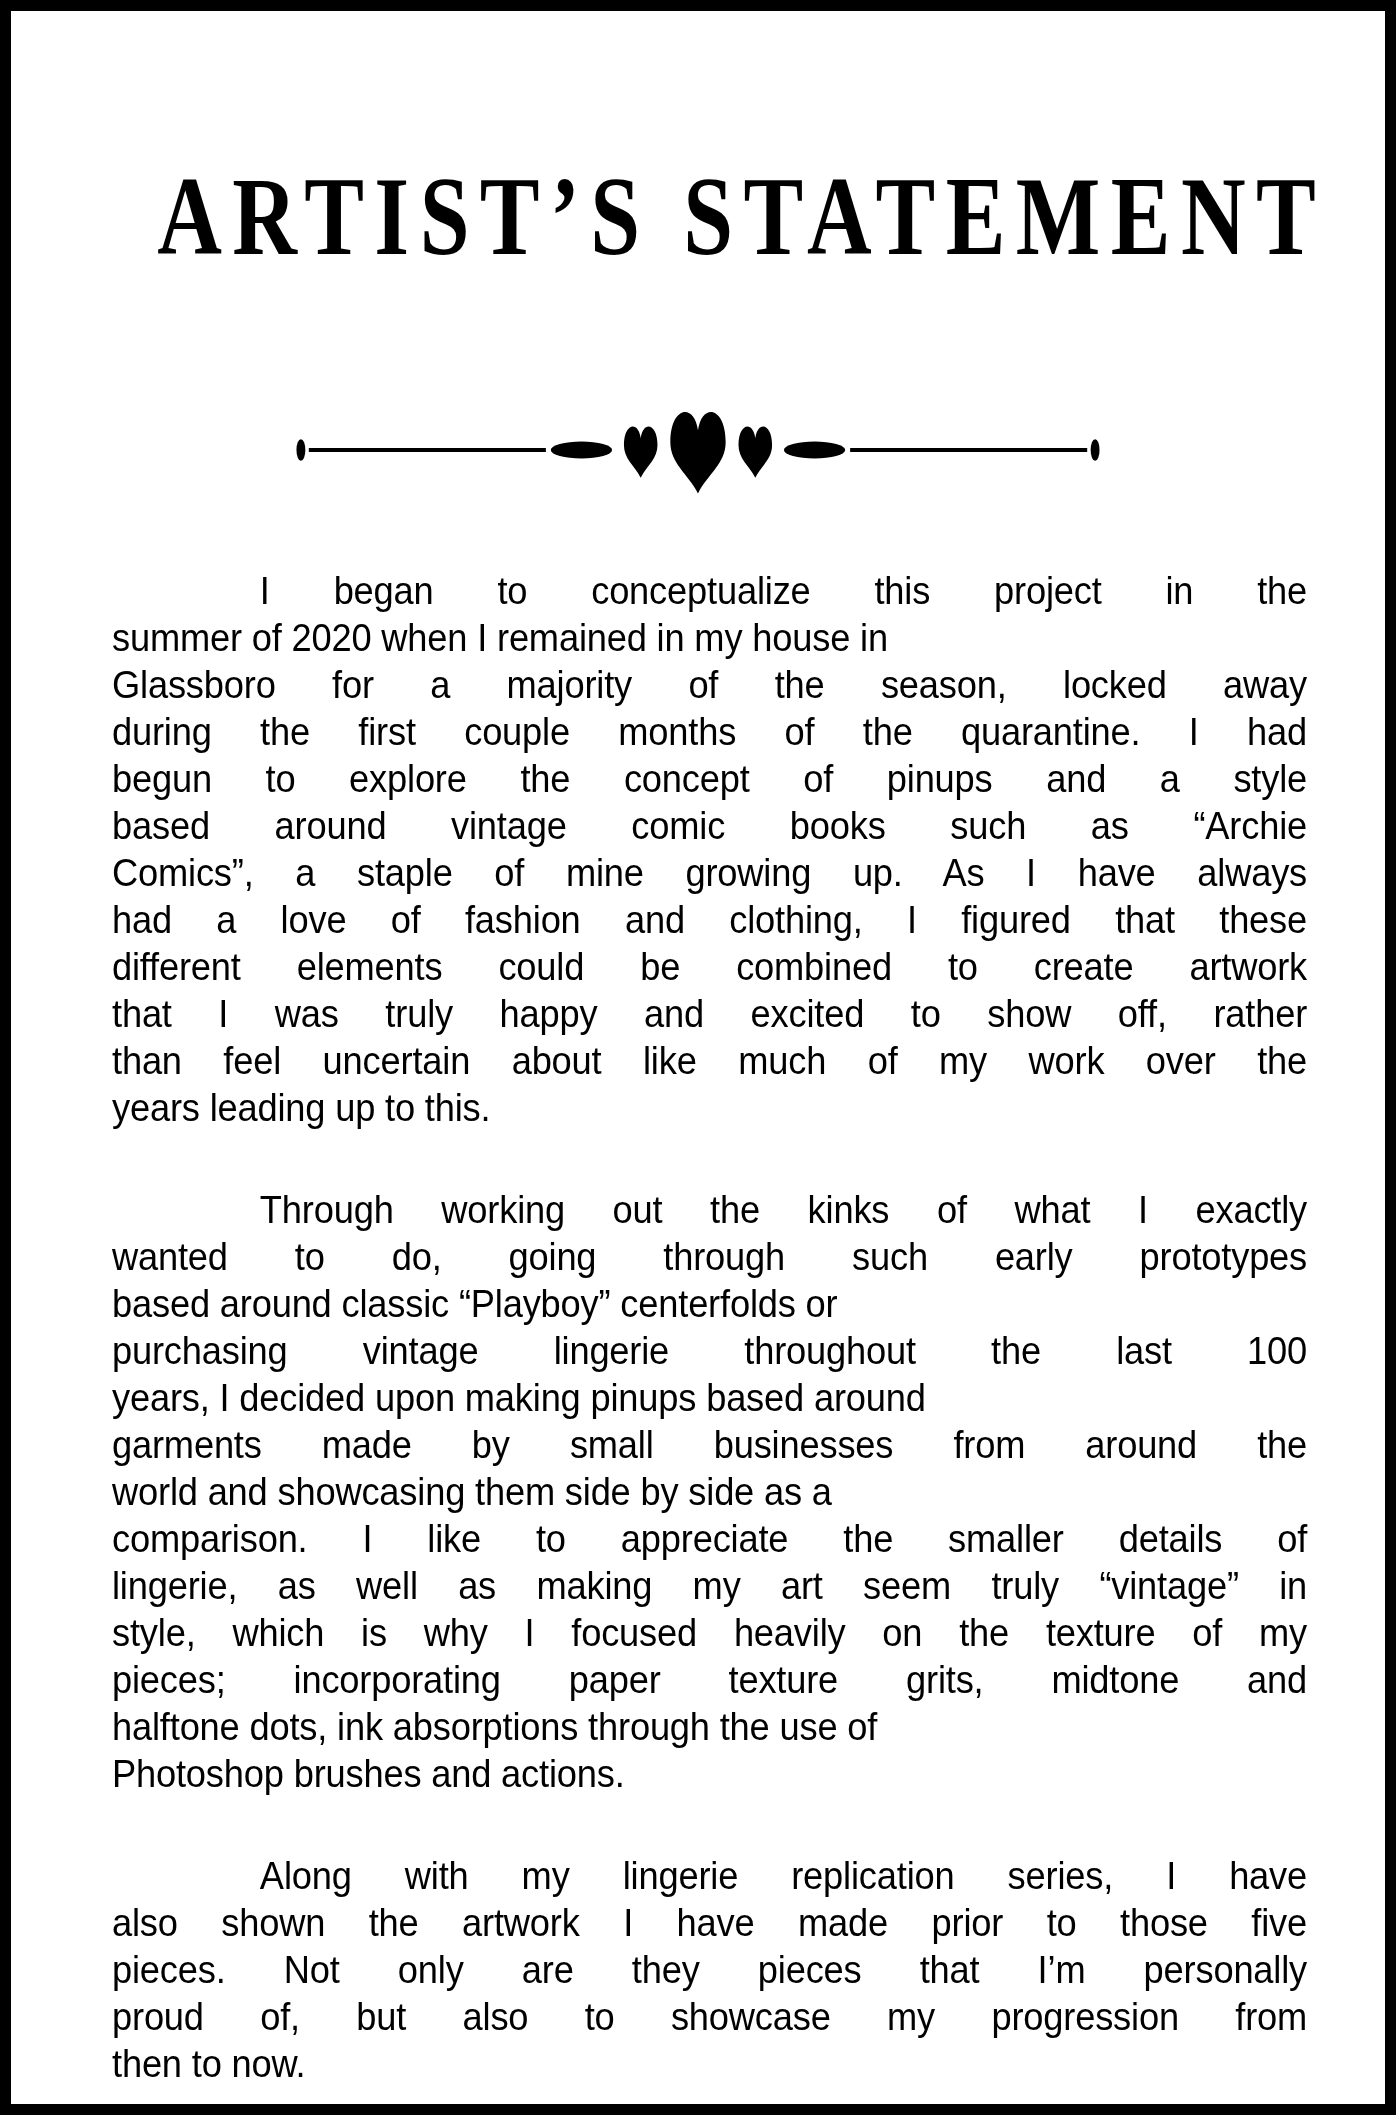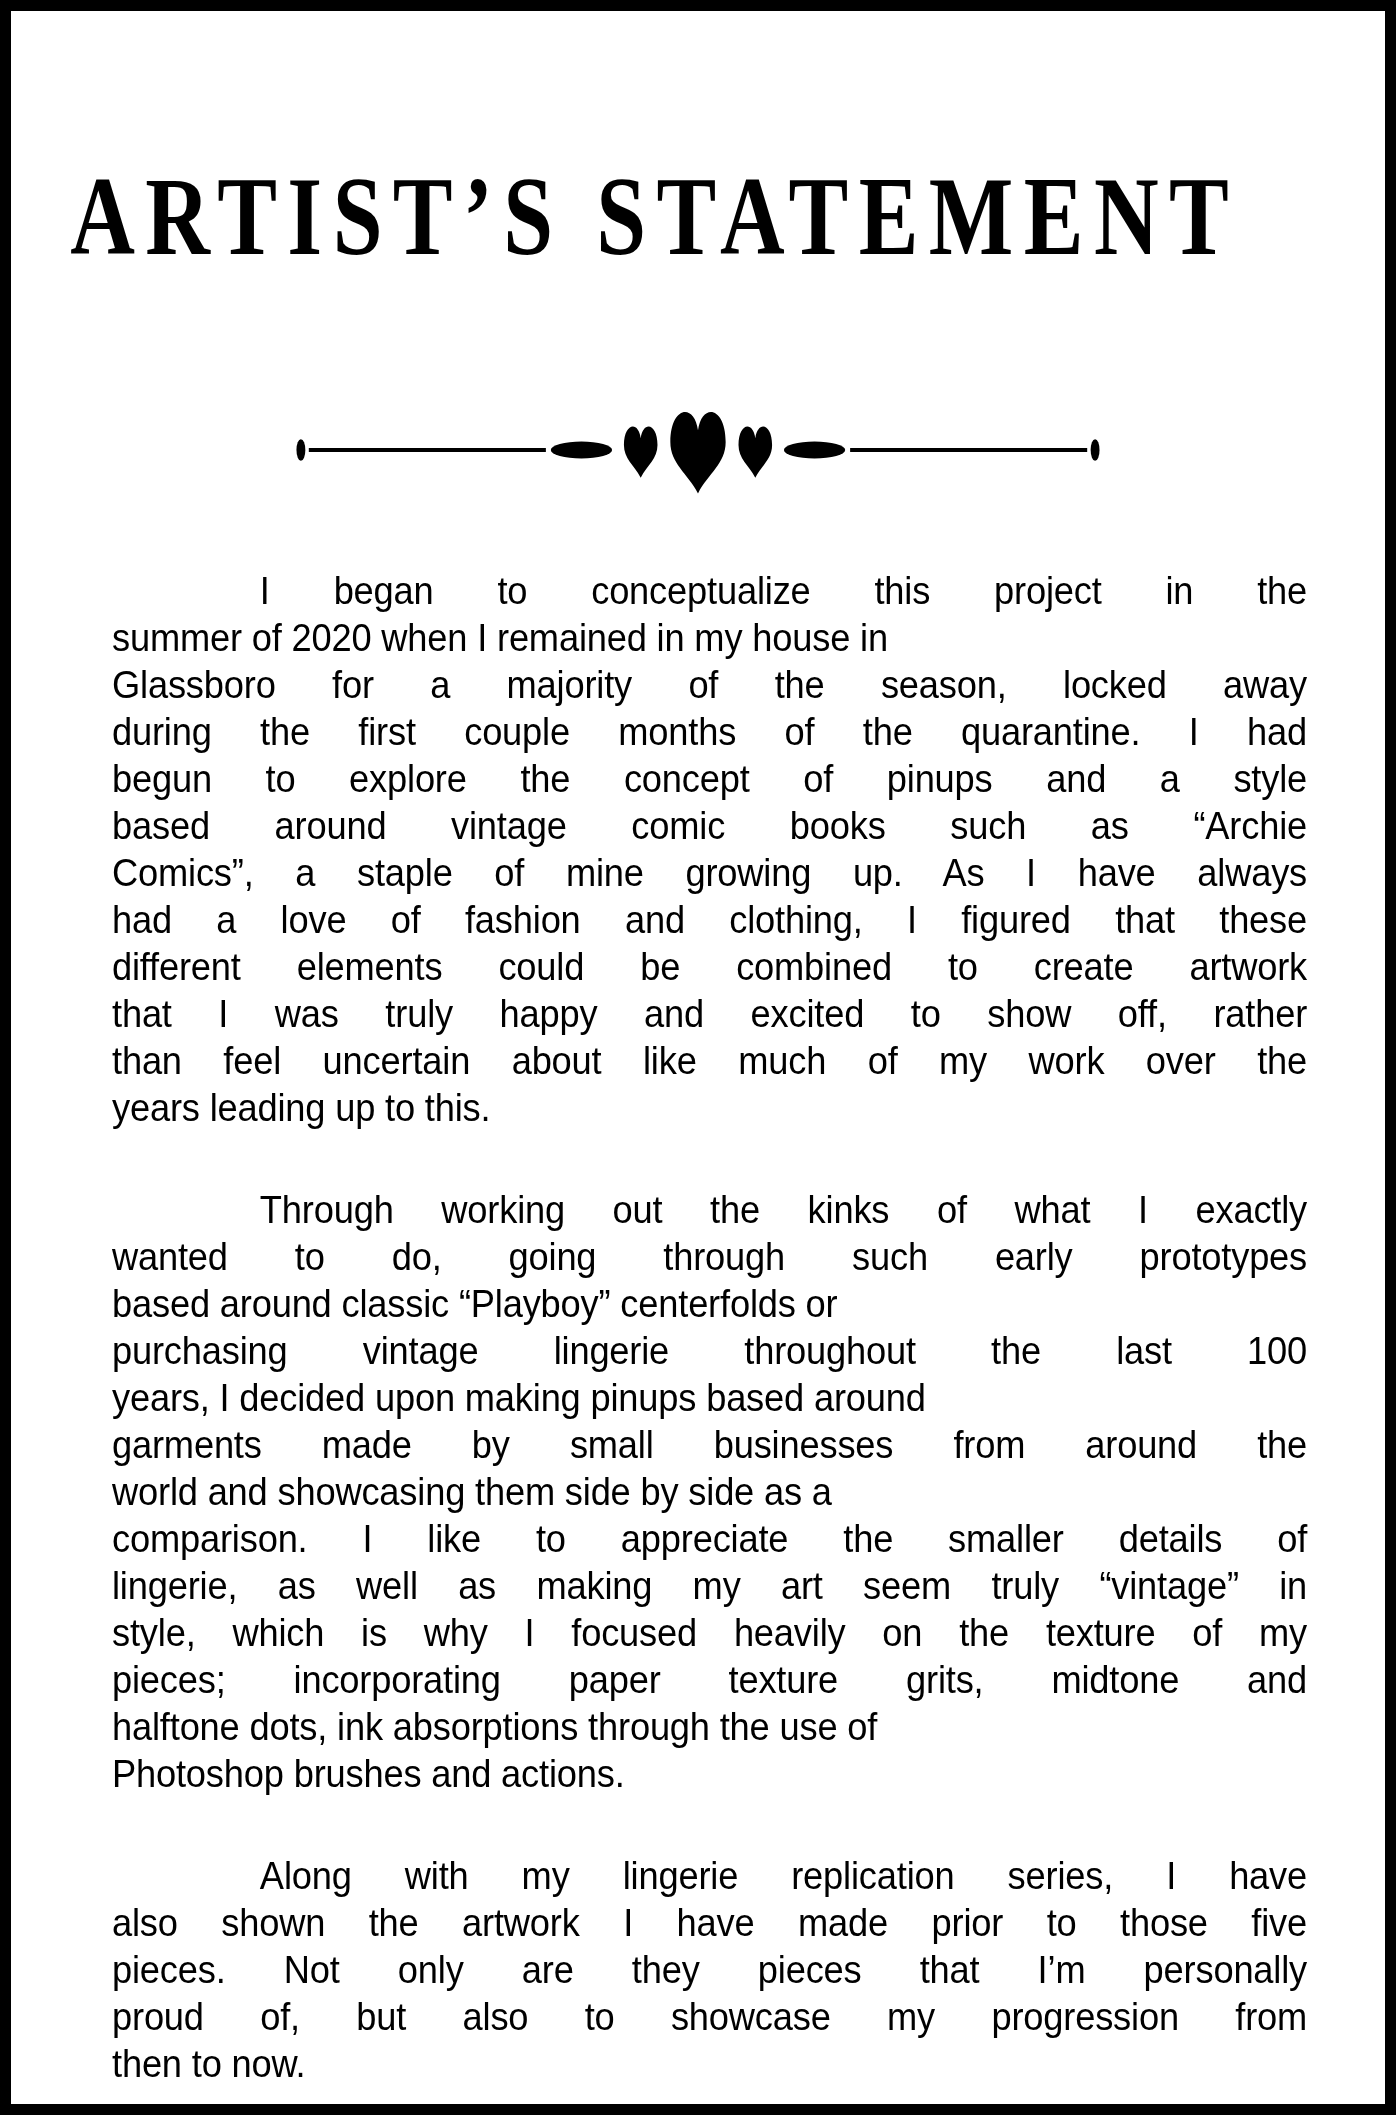--- a/index.html
+++ b/index.html
@@ -11,21 +11,21 @@
   }
   .page {
     position:absolute; inset:0;
     box-sizing:border-box;
     border:11px solid var(--ink);
     background:var(--paper);
     overflow:hidden;
   }
   .title-wrap {
     margin-top:74px;
-    display:flex; justify-content:flex-end;
+    display:flex; justify-content:flex-start;
   }
   .title {
     font-family:"Liberation Serif","DejaVu Serif",serif;
     font-weight:700;
     font-size:112px;
     line-height:1.0;
     letter-spacing:13px;
     white-space:nowrap;
     color:var(--ink);
     transform:scaleX(0.8);

